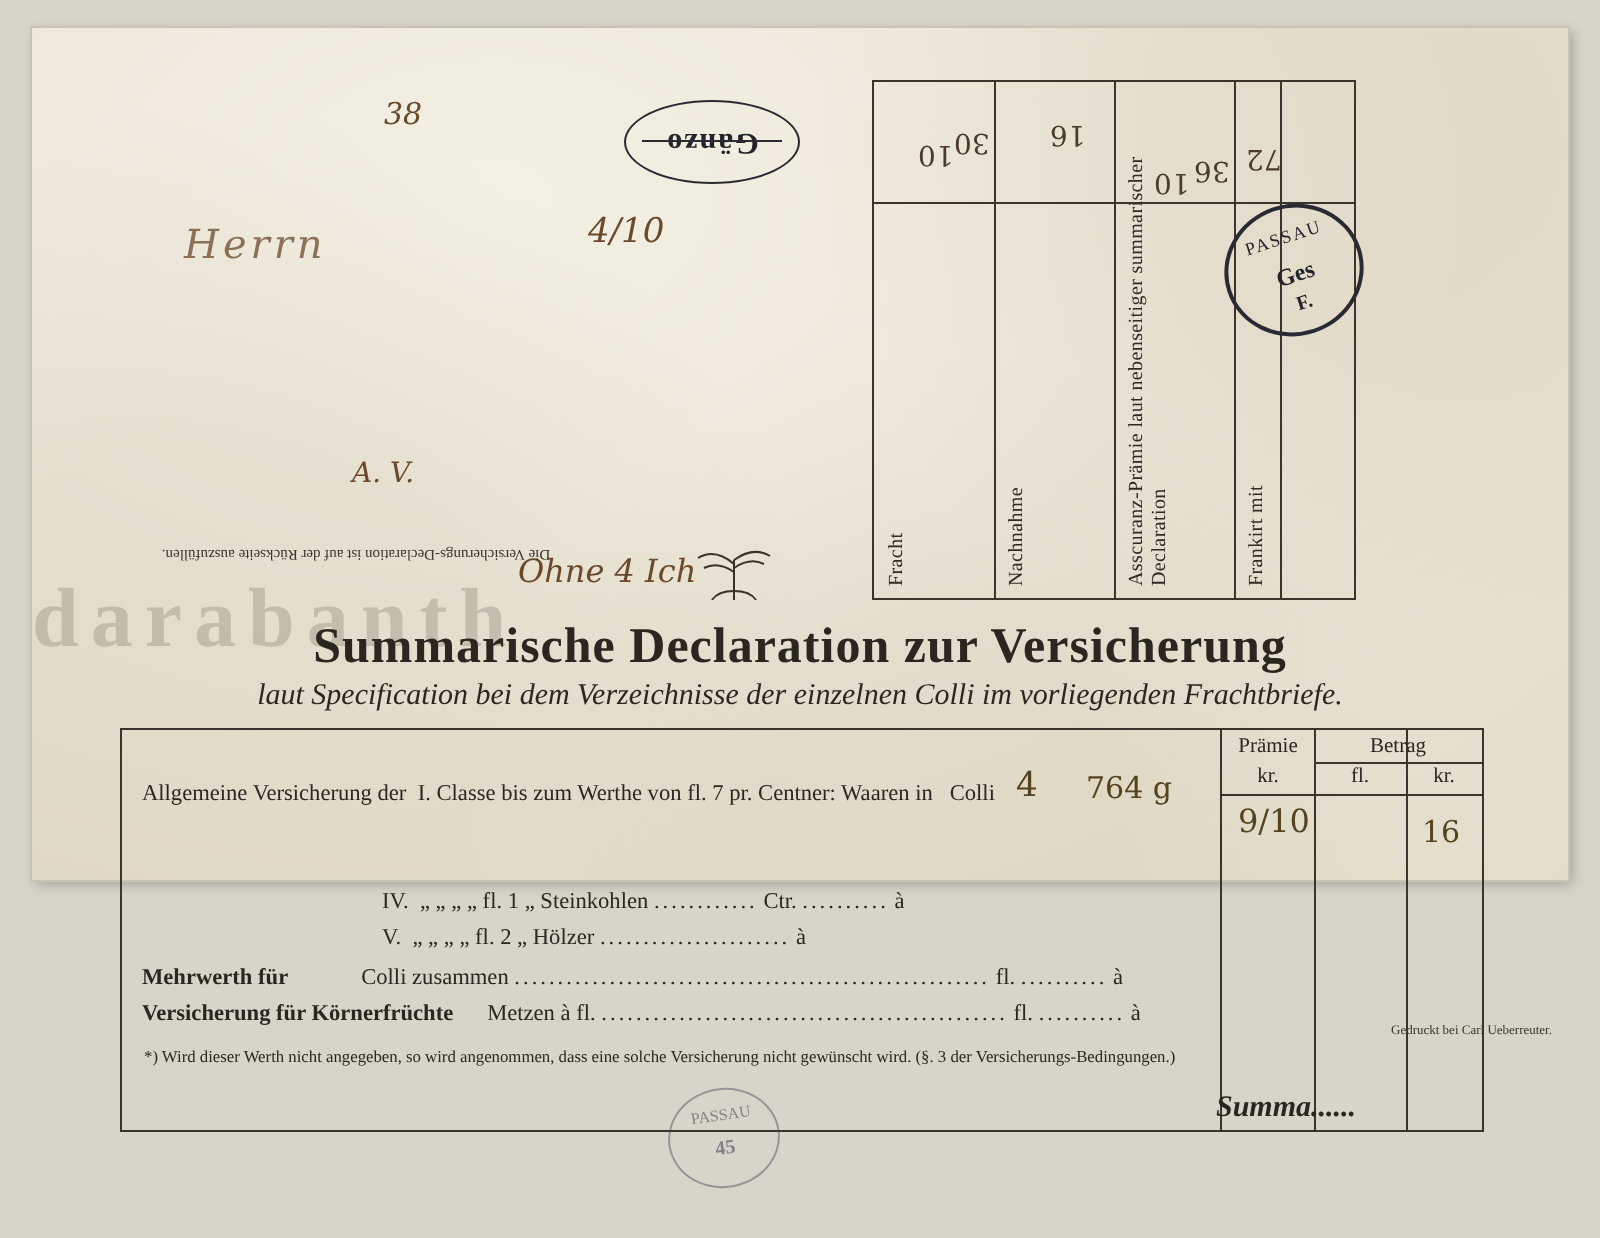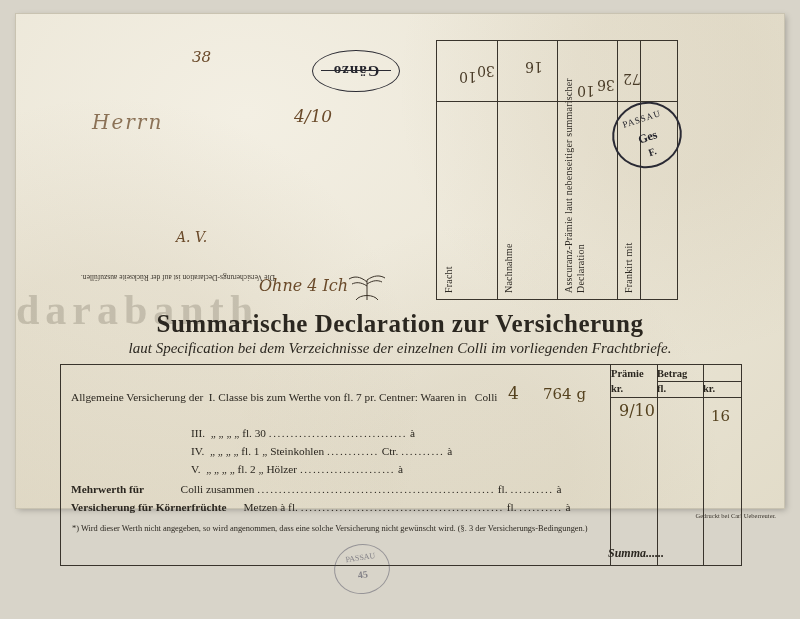--- a/index.html
+++ b/index.html
@@ -2,21 +2,21 @@
 <html><head>
 <meta charset="utf-8">
 <style>
   html,body{margin:0;padding:0;}
   body{
     width:800px;height:619px;overflow:hidden;
     background:#d8d4c9;
     font-family:"Liberation Serif", serif;
   }
   #sheet{
-    position:absolute;left:16px;top:14px;width:768px;height:494px;
+    position:absolute;left:16px;top:14px;width:768px;height:426px;
     background:
       radial-gradient(ellipse at 30% 20%, #f3efe3 0%, #ece7d8 45%, #e2dcc9 100%);
     box-shadow:0 0 0 1px #c9c3b1, 2px 2px 6px rgba(0,0,0,.25);
   }
   
   #sheet:before{
     content:"";position:absolute;inset:0;
     background:
       radial-gradient(circle at 12% 80%, rgba(160,140,100,.10) 0 18%, transparent 40%),
       radial-gradient(circle at 85% 15%, rgba(160,140,100,.10) 0 12%, transparent 35%),
@@ -97,33 +97,33 @@
     position:absolute;left:0;right:0;top:326px;text-align:center;
     font-size:15px;font-style:italic;color:#2b2720;
   }
   
   #maintable{
     position:absolute;left:44px;top:350px;width:680px;height:200px;
     border:1px solid #39342c;
   }
   #mt-colA{position:absolute;left:0;top:0;bottom:0;right:130px;}
   #mt-right{position:absolute;right:0;top:0;bottom:0;width:130px;border-left:1px solid #39342c;}
-  .mt-hcell{position:absolute;text-align:left;font-size:10.5px;color:#2b2720;font-weight:bold;}
+  .mt-hcell{position:absolute;text-align:center;font-size:10.5px;color:#2b2720;}
   #mt-right .sep-v{position:absolute;top:0;bottom:0;width:1px;background:#39342c;}
   #mt-right .sep-h{position:absolute;left:0;right:0;height:1px;background:#39342c;}
   .rowline{
     position:absolute;left:10px;right:0;font-size:11.3px;color:#2b2720;white-space:nowrap;
   }
   .dots{letter-spacing:1.5px;}
   .bold{font-weight:bold;}
   #footnote{
     position:absolute;left:56px;top:510px;font-size:8.4px;color:#2b2720;
   }
   #summa{
-    position:absolute;left:592px;top:532px;font-size:12px;font-weight:bold;font-style:italic;color:#2b2720;
+    position:absolute;left:592px;top:532px;font-size:15px;font-weight:bold;font-style:italic;color:#2b2720;
   }
   #printer{
     position:absolute;right:8px;top:498px;font-size:6.5px;color:#3a342c;
   }
   .hs{position:absolute;font-family:"DejaVu Serif",serif;color:#55421f;}
   
   #bstamp{
     position:absolute;left:318px;top:530px;width:54px;height:48px;
     border:1.5px solid rgba(70,70,90,.45);border-radius:50%;
     color:rgba(60,60,80,.55);transform:rotate(-8deg);
@@ -207,26 +207,20 @@
       <div class="hs" style="left:100px;top:42px;font-size:15px">16</div>
     </div>
 
     <div id="mt-colA">
       <div class="rowline" style="top:26px">
         <span>Allgemeine Versicherung der</span>
         &nbsp;<span>I.</span>
         <span>Classe bis zum Werthe von fl.  7 pr. Centner:  Waaren in</span>
         &nbsp;&nbsp;<span>Colli</span>
       </div>
-      <div class="rowline" style="top:62px;left:130px">
-        <span>III.</span>
-        &nbsp;<span>„        „        „        „        fl. 30</span>
-        <span class="dots">................................</span>
-        <span>à</span>
-      </div>
       <div class="rowline" style="top:80px;left:130px">
         <span>IV.</span>
         &nbsp;<span>„        „        „        „        fl.  1        „      Steinkohlen</span>
         <span class="dots">............</span>
         <span>Ctr.</span>
         <span class="dots">..........</span>
         <span>à</span>
       </div>
       <div class="rowline" style="top:98px;left:130px">
         <span>V.</span>

